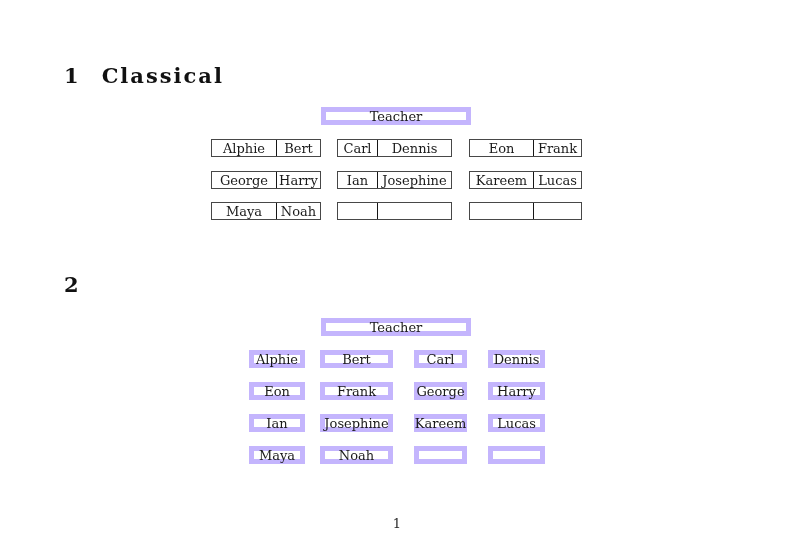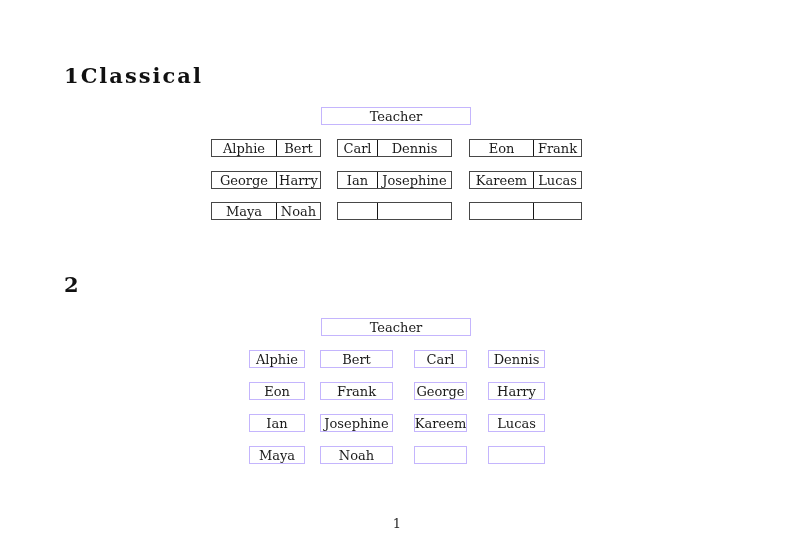--- a/index.html
+++ b/index.html
@@ -16,26 +16,26 @@
     position: absolute;
     left: 64px;
     font-weight: bold;
     font-size: 21px;
     letter-spacing: 2px;
     color: #111111;
     white-space: nowrap;
     line-height: 1;
     display: flex;
   }
-  .sec-title { }
+  .sec-title { margin-left: 21px; }
   .box {
     position: absolute;
     height: 18px;
     box-sizing: border-box;
-    border: 1px solid #c4b5fd;
+    border: 5px solid #c4b5fd;
     background: #ffffff;
     display: flex;
     align-items: center;
     justify-content: center;
     font-size: 13px;
     line-height: 1;
     white-space: nowrap;
   }
   .teacher { width: 150px; }
   .pair {

